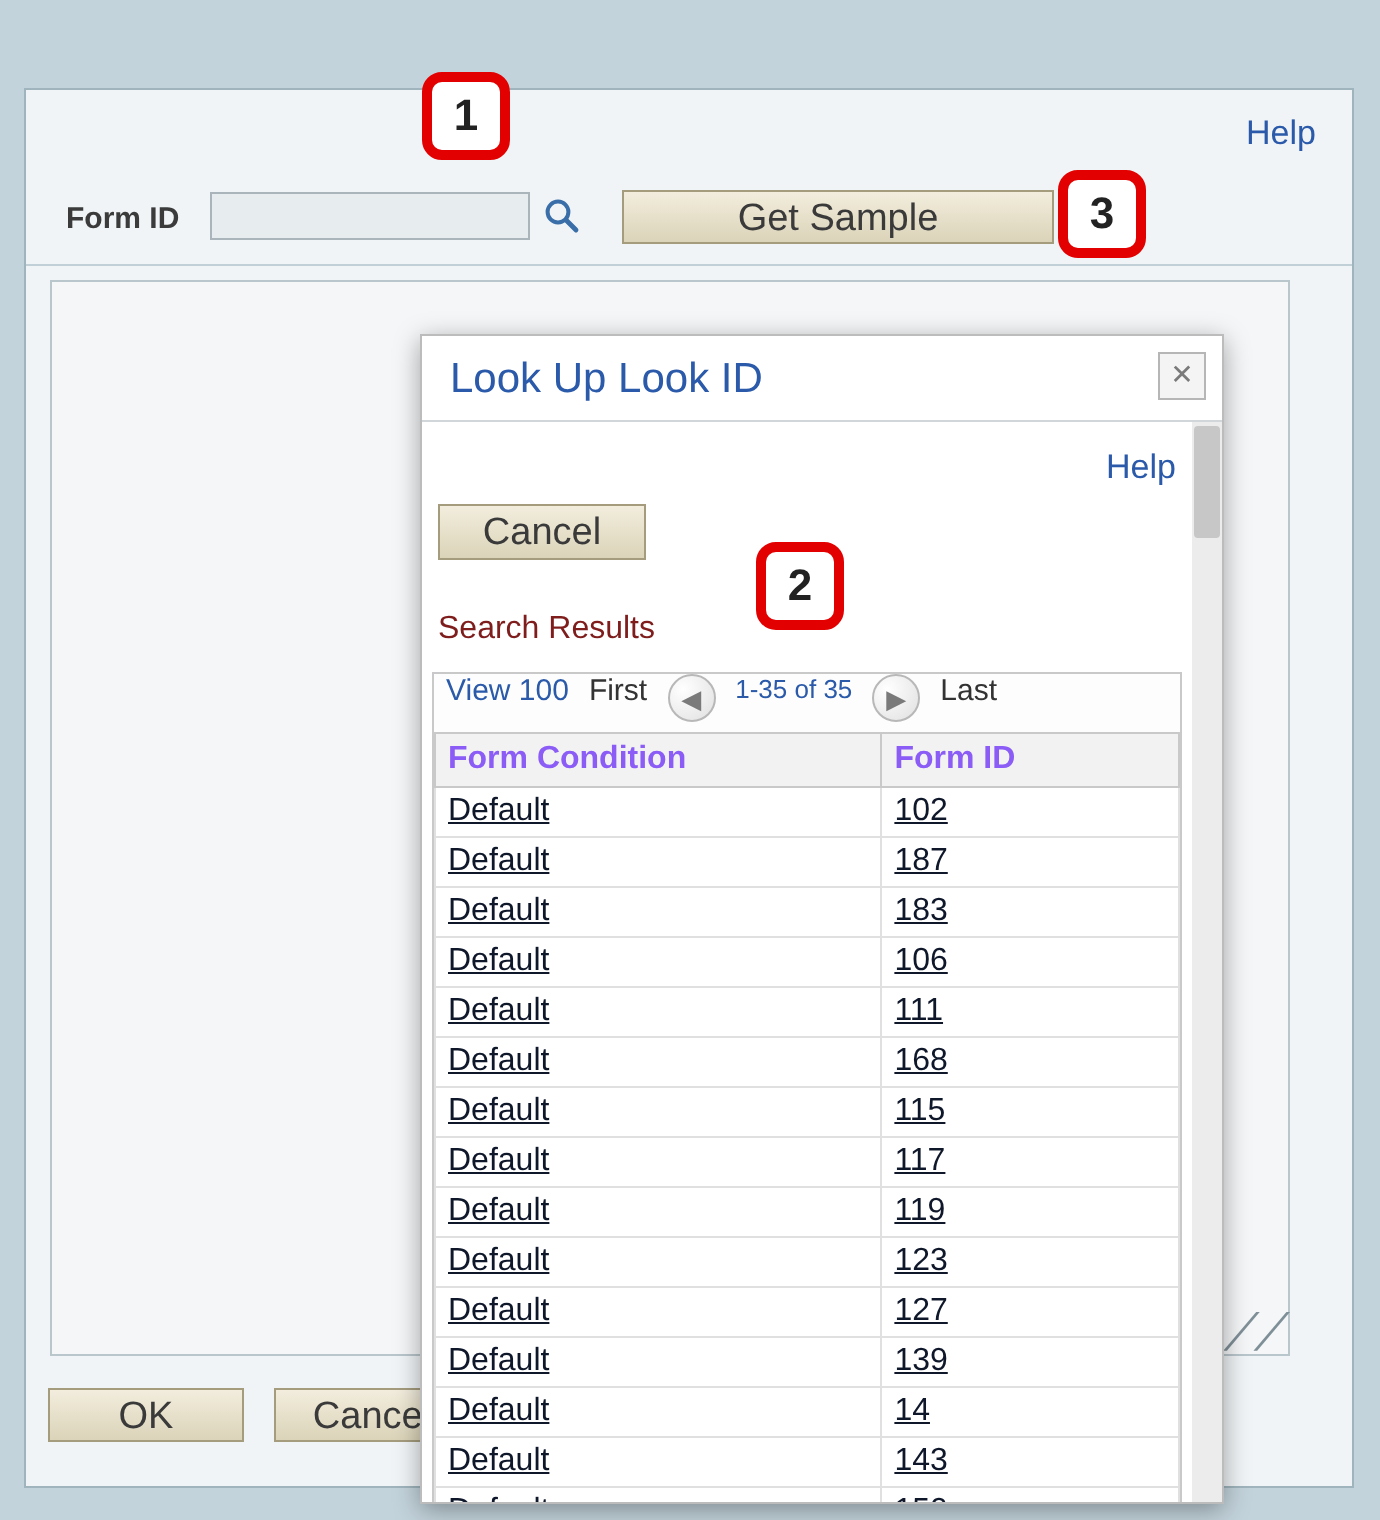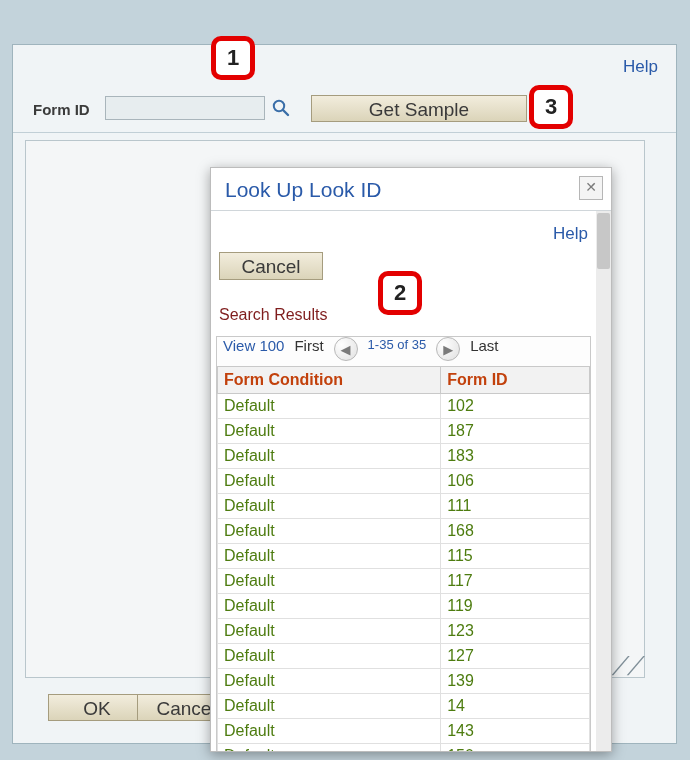--- a/index.html
+++ b/index.html
@@ -89,21 +89,20 @@
     color:#7f8f98;
     font-size:26px;
     line-height:18px;
     letter-spacing:-3px;
   }
   .ok-btn{
     position:absolute;
     left:11px; bottom:22px;
     width:98px; height:27px;
     line-height:25px;
-    margin-left:24px;
   }
   .cancel-main-btn{
     position:absolute;
     left:124px; bottom:22px;
     width:98px; height:27px;
     line-height:25px;
   }
 
   
   .modal{
@@ -216,29 +215,30 @@
   }
   table.results{
     width:100%;
     border-collapse:collapse;
     font-size:16px;
   }
   table.results th{
     text-align:left;
     border:1px solid #c9c9c9;
     background:#f2f2f2;
-    color:#c2410c;
+    color:#8b5cf6;
     font-weight:bold;
     padding:4px 6px;
   }
   table.results td{
     border:1px solid #e0e0e0;
-    color:#4d7c0f;
+    color:#0f172a;
     padding:3px 6px;
     cursor:pointer;
+    text-decoration:underline;
   }
   table.results td.col1{width:60%}
   table.results td.col2{width:40%}
 
   
   .callout{
     position:absolute;
     width:44px;height:44px;
     border:5px solid #e30000;
     border-radius:10px;

